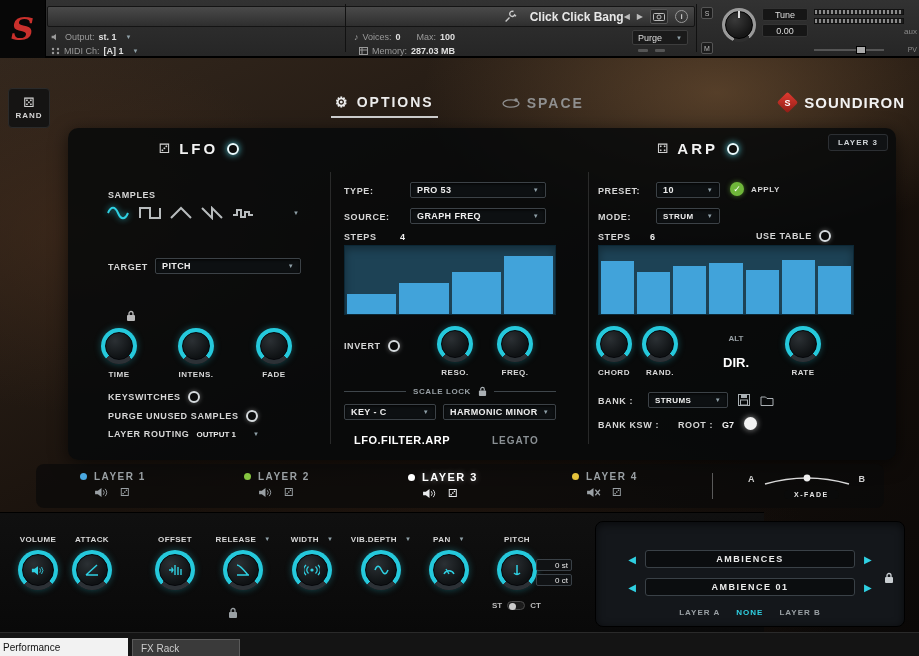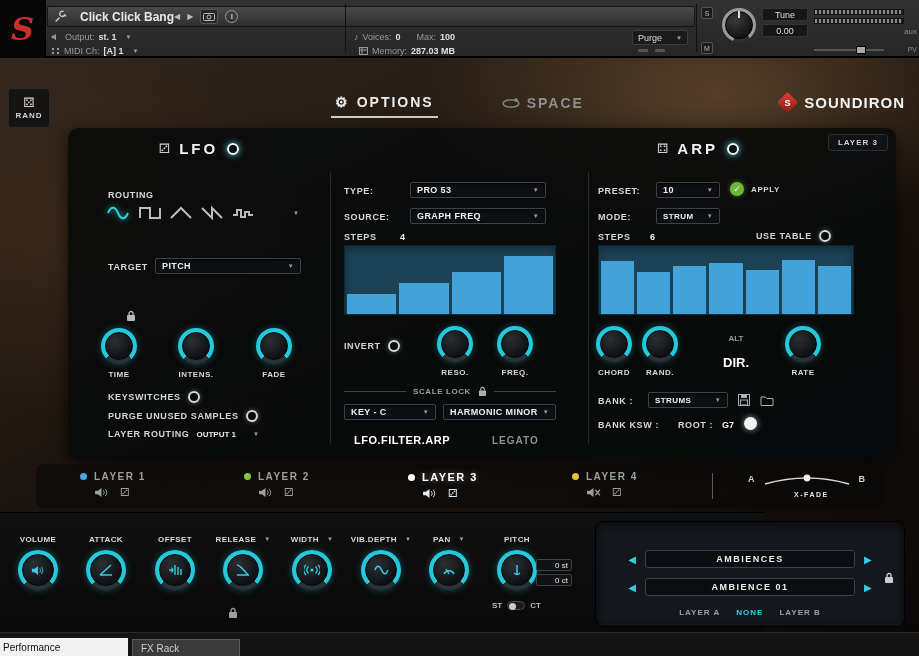--- a/index.html
+++ b/index.html
@@ -3,21 +3,21 @@
 <meta charset="utf-8">
 <style>
   *{margin:0;padding:0;box-sizing:border-box}
   html,body{width:919px;height:656px;background:#000;font-family:"Liberation Sans",sans-serif}
   .root{position:relative;width:919px;height:656px;overflow:hidden;background:#111;color:#ddd}
 
   
   .hdr{position:absolute;top:0;left:0;right:0;height:58px;background:linear-gradient(#323232,#262626);border-bottom:2px solid #000}
   .logo{position:absolute;left:0;top:0;width:46px;height:58px;background:#070707;border-right:1px solid #000;display:flex;align-items:center;justify-content:center}
   .logo span{font-family:"DejaVu Serif",serif;font-style:italic;font-weight:bold;font-size:32px;color:#c9302c}
-  .tstrip{position:absolute;left:47px;top:6px;width:648px;height:21px;background:linear-gradient(#4a4a4a,#2e2e2e);border:1px solid #141414;border-radius:2px;display:flex;align-items:center;justify-content:flex-start;padding:8px 6px}
+  .tstrip{position:absolute;left:47px;top:6px;width:648px;height:21px;background:linear-gradient(#4a4a4a,#2e2e2e);border:1px solid #141414;border-radius:2px;display:flex;align-items:center;justify-content:flex-end;padding:8px 6px}
   .tstrip .tt{font-size:12px;font-weight:bold;color:#e8e8e8;margin-left:6px}
   .hico{display:flex;align-items:center;gap:7px}
   .hbox{width:18px;height:15px;background:#262626;border:1px solid #555;border-radius:2px;display:flex;align-items:center;justify-content:center}
   .arrw{font-size:8px;color:#bbb;cursor:pointer}
   .inf{width:13px;height:13px;border:1px solid #999;border-radius:50%;font-size:8px;color:#ccc;display:flex;align-items:center;justify-content:center;font-weight:bold}
   .hrow{position:absolute;display:flex;align-items:center;gap:4px;font-size:9px;color:#9a9a9a;height:12px}
   .hrow .hv{color:#e0e0e0;font-weight:bold}
   .caret{font-size:6px;color:#8fa0a8;margin-left:5px}
   .vsep{position:absolute;width:1px;background:#111;top:4px;bottom:4px}
   .purge{position:absolute;left:632px;top:30px;width:56px;height:15px;background:#1a1a1a;border:1px solid #3d3d3d;border-radius:2px;display:flex;align-items:center;justify-content:space-between;padding:0 5px;font-size:9px;color:#ddd}
@@ -261,21 +261,21 @@
       <div class="coldiv" style="left:262px"></div>
       <div class="coldiv" style="left:520px"></div>
 
       <div class="col" style="left:0;width:262px">
         <div class="sect" style="left:0;top:12px;width:262px">
           <span class="die">⚂</span>
           <span class="st">LFO</span>
           <span class="power"></span>
         </div>
 
-        <span class="lbl" style="position:absolute;left:40px;top:62px">ROUTING</span>
+        <span class="lbl" style="position:absolute;left:40px;top:62px">SAMPLES</span>
 
         <div class="wv" style="position:absolute;left:38px;top:78px">
           <svg width="24" height="14" viewBox="0 0 22 14" style="filter:drop-shadow(0 0 3px rgba(47,208,226,.8))">
               <path d="M1,7 C4,0 8,0 11,7 C14,14 18,14 21,7" stroke="#2fd0e2" stroke-width="2" fill="none"></path>
             </svg>
           <svg width="22" height="14" viewBox="0 0 22 14">
               <path d="M1,12 V2 H11 V12 H21 V2" stroke="#b8bcbe" stroke-width="2" fill="none"></path>
             </svg>
           <svg width="22" height="14" viewBox="0 0 22 14">
               <path d="M1,12 L11,2 L21,12" stroke="#b8bcbe" stroke-width="2" fill="none"></path>
@@ -561,21 +561,21 @@
         <div class="knob k40">
             <div class="kin">
           <svg width="14" height="11" viewBox="0 0 16 12">
                 <path d="M1,4 h3 l4,-3 v10 l-4,-3 h-3 z" fill="#2fd0e2"></path>
                 <path d="M10,3.5 q2,2.5 0,5 M12,2 q3.4,4 0,8" stroke="#2fd0e2" fill="none"></path>
               </svg>
         </div>
           </div>
       </div>
 
-      <div class="bk" style="left:74px">
+      <div class="bk" style="left:60px">
         <div class="bl">
             <span>ATTACK</span>
           </div>
         <div class="knob k40">
             <div class="kin">
           <svg width="14" height="12" viewBox="0 0 14 12">
                 <path d="M1,11 L12,1 M1,11 H13" stroke="#2fd0e2" stroke-width="1.5" fill="none"></path>
               </svg>
         </div>
           </div>

